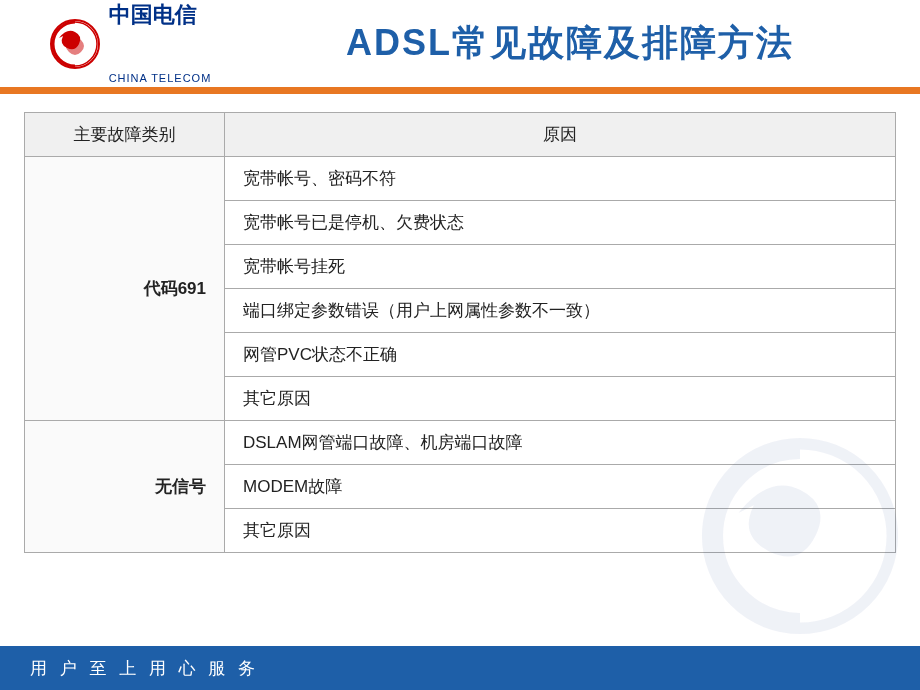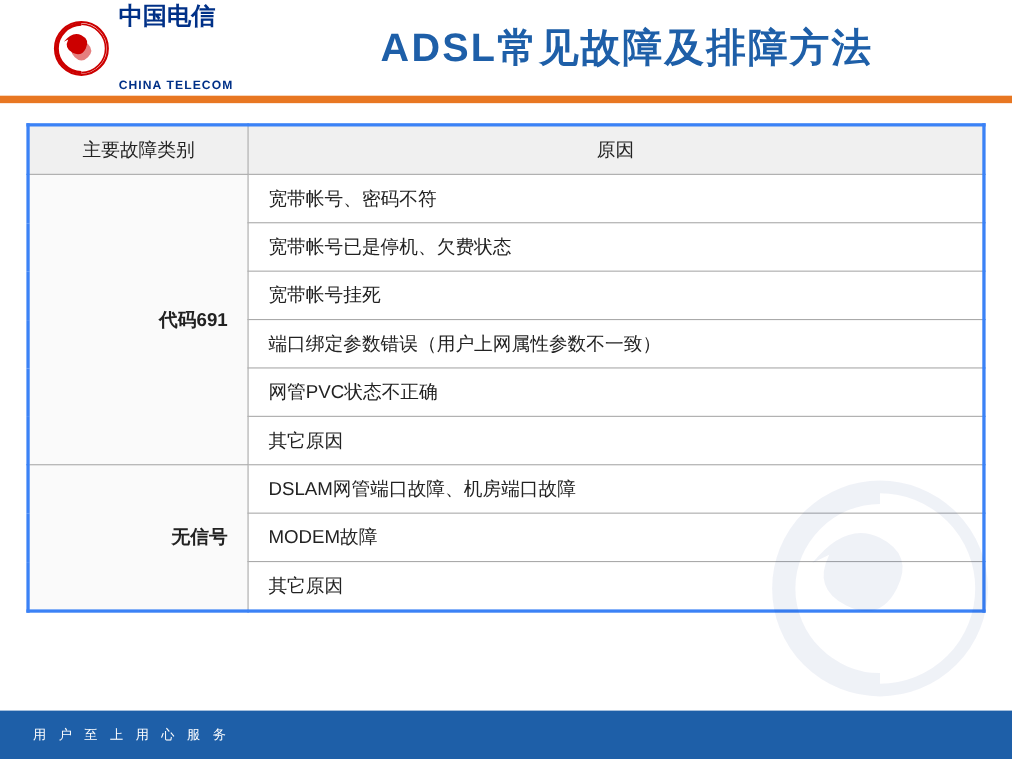--- a/index.html
+++ b/index.html
@@ -54,21 +54,21 @@
       color: #003087;
       font-family: "SimHei", "Microsoft YaHei", sans-serif;
       line-height: 1.1;
     }
 
     .telecom-en {
       font-size: 11px;
       color: #003087;
       letter-spacing: 1px;
       font-family: Arial, sans-serif;
-      font-weight: bold;
+      font-weight: normal;
     }
 
     .header-title {
       flex: 1;
       text-align: center;
       font-size: 36px;
       font-weight: bold;
       color: #1e5fa8;
       font-family: "SimHei", "Microsoft YaHei", sans-serif;
       letter-spacing: 2px;
@@ -84,21 +84,21 @@
     
     .main-content {
       padding: 18px 24px;
       background: #fff;
     }
 
     
     .fault-table {
       width: 100%;
       border-collapse: collapse;
-      border: 3px solid #3b82f6;
+      border: 1px solid #3b82f6;
     }
 
     .fault-table td, .fault-table th {
       border: 1px solid #aaa;
       padding: 10px 18px;
       font-size: 17px;
       color: #222;
       font-family: "SimHei", "Microsoft YaHei", sans-serif;
     }
 
@@ -134,21 +134,21 @@
       height: 44px;
       background: #1e5fa8;
       display: flex;
       align-items: center;
       justify-content: space-between;
       padding: 0 30px;
     }
 
     .footer-left {
       color: #ffffff;
-      font-size: 12px;
+      font-size: 17px;
       font-family: "SimHei", "Microsoft YaHei", sans-serif;
       letter-spacing: 4px;
     }
 
     .footer-right {
       color: #ffffff;
       font-size: 17px;
       font-family: "SimHei", "Microsoft YaHei", sans-serif;
       letter-spacing: 4px;
     }

